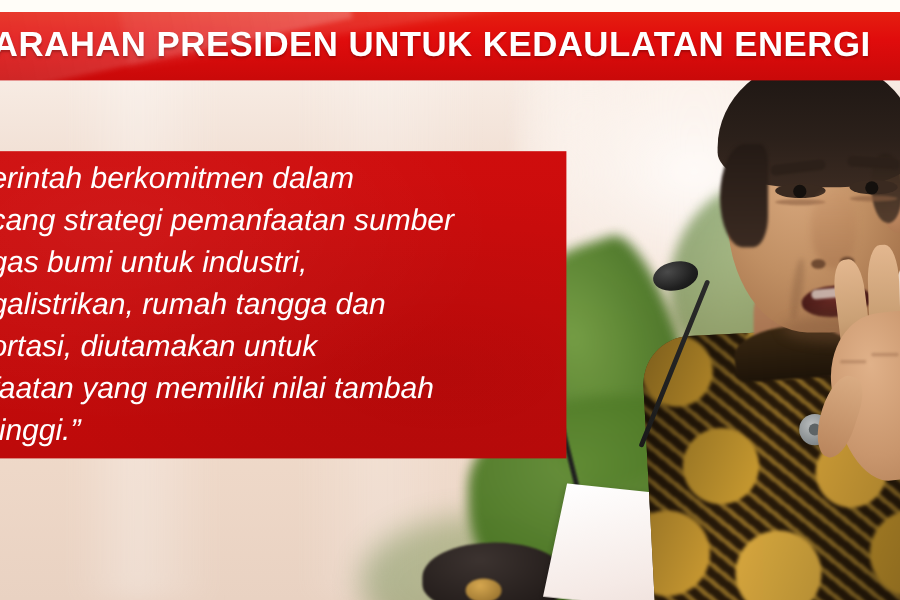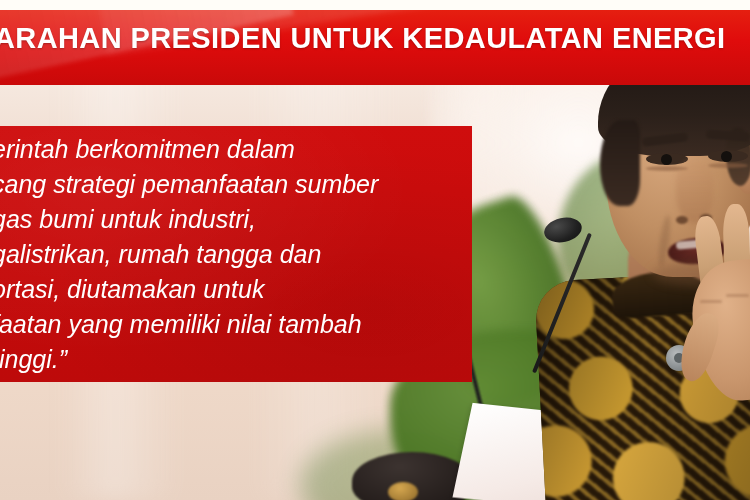--- a/index.html
+++ b/index.html
@@ -277,21 +277,21 @@
   }
 
   
   .top-strip{
     position:absolute; left:0; top:0; width:750px; height:10px;
     background:#fffdf8;
   }
 
   
   .banner{
-    position:absolute; left:0; top:10px; width:750px; height:75px;
+    position:absolute; left:0; top:10px; width:750px; height:57px;
     background:linear-gradient(180deg,#e51f10 0%, #e00c0c 40%, #c90909 100%);
     overflow:hidden;
   }
   .banner-streak{
     position:absolute; left:-40px; top:-30px; width:330px; height:70px;
     background:linear-gradient(90deg, rgba(255,255,255,.10), rgba(255,255,255,.22));
     transform:rotate(-12deg);
     filter:blur(2px);
   }
   .banner-streak2{

